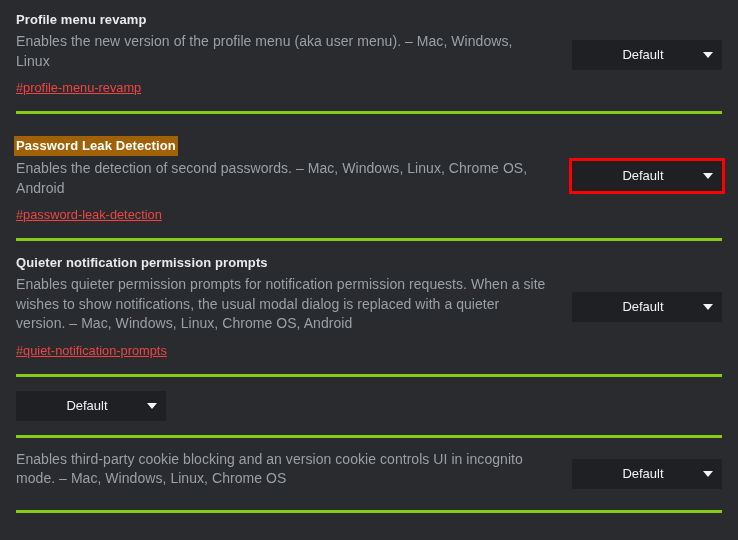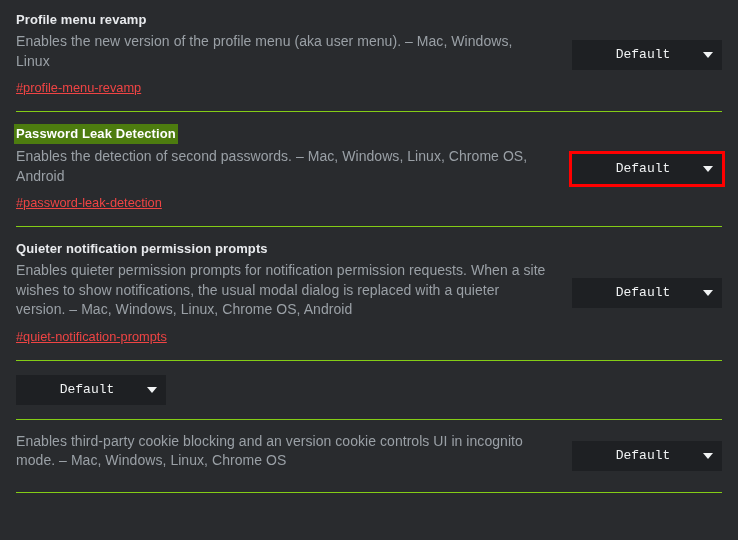--- a/index.html
+++ b/index.html
@@ -23,21 +23,21 @@
     height: 540px;
     box-sizing: border-box;
     padding: 0 16px;
   }
 
   .experiment {
     position: relative;
     display: flex;
     align-items: flex-start;
     justify-content: space-between;
-    border-bottom: 1px solid #84cc16;
+    border-bottom: 3px solid #84cc16;
     padding: 12px 0 14px 0;
     box-sizing: border-box;
   }
   .experiment:first-child { padding-top: 10px; }
 
   .exp-text {
     width: 540px;
     flex: 0 0 540px;
     padding-right: 10px;
     box-sizing: border-box;
@@ -46,24 +46,25 @@
   .exp-title {
     font-size: 13px;
     font-weight: bold;
     line-height: 18px;
     color: #e8eaed;
     margin: 0 0 3px 0;
     display: inline-block;
     letter-spacing: 0.1px;
   }
   .exp-title.selected {
-    background: #4d7c0f;
+    background: #a16207;
     color: #ffffff;
     padding: 1px 2px;
     margin-left: -2px;
+    margin-top: 10px;
   }
 
   .exp-desc {
     font-size: 14px;
     line-height: 19.5px;
     color: #9aa0a6;
     margin: 0 0 7px 0;
     letter-spacing: 0.05px;
   }
 
@@ -96,21 +97,21 @@
     outline: 3px solid #ff0000;
     outline-offset: 0px;
   }
 
   .select-box {
     width: 150px;
     height: 30px;
     background: #1e2023;
     border: none;
     color: #f1f3f4;
-    font-family: Liberation Mono, monospace;
+    font-family: Liberation Sans, sans-serif;
     font-size: 13px;
     text-align: center;
     line-height: 30px;
     box-sizing: border-box;
     position: relative;
     cursor: pointer;
     padding: 0 22px 0 14px;
     white-space: nowrap;
     overflow: hidden;
   }

